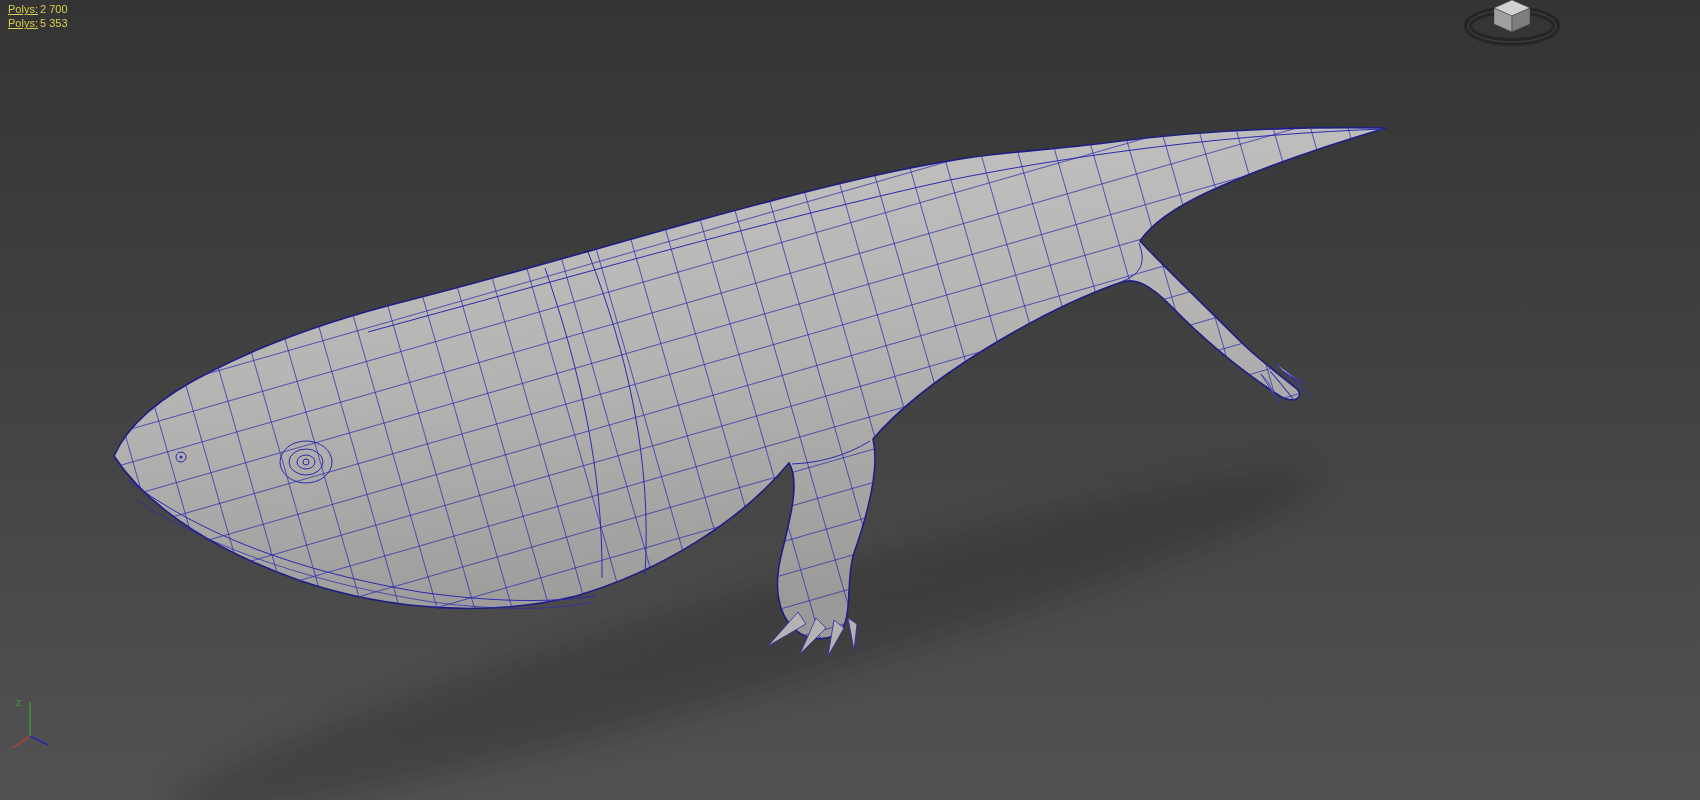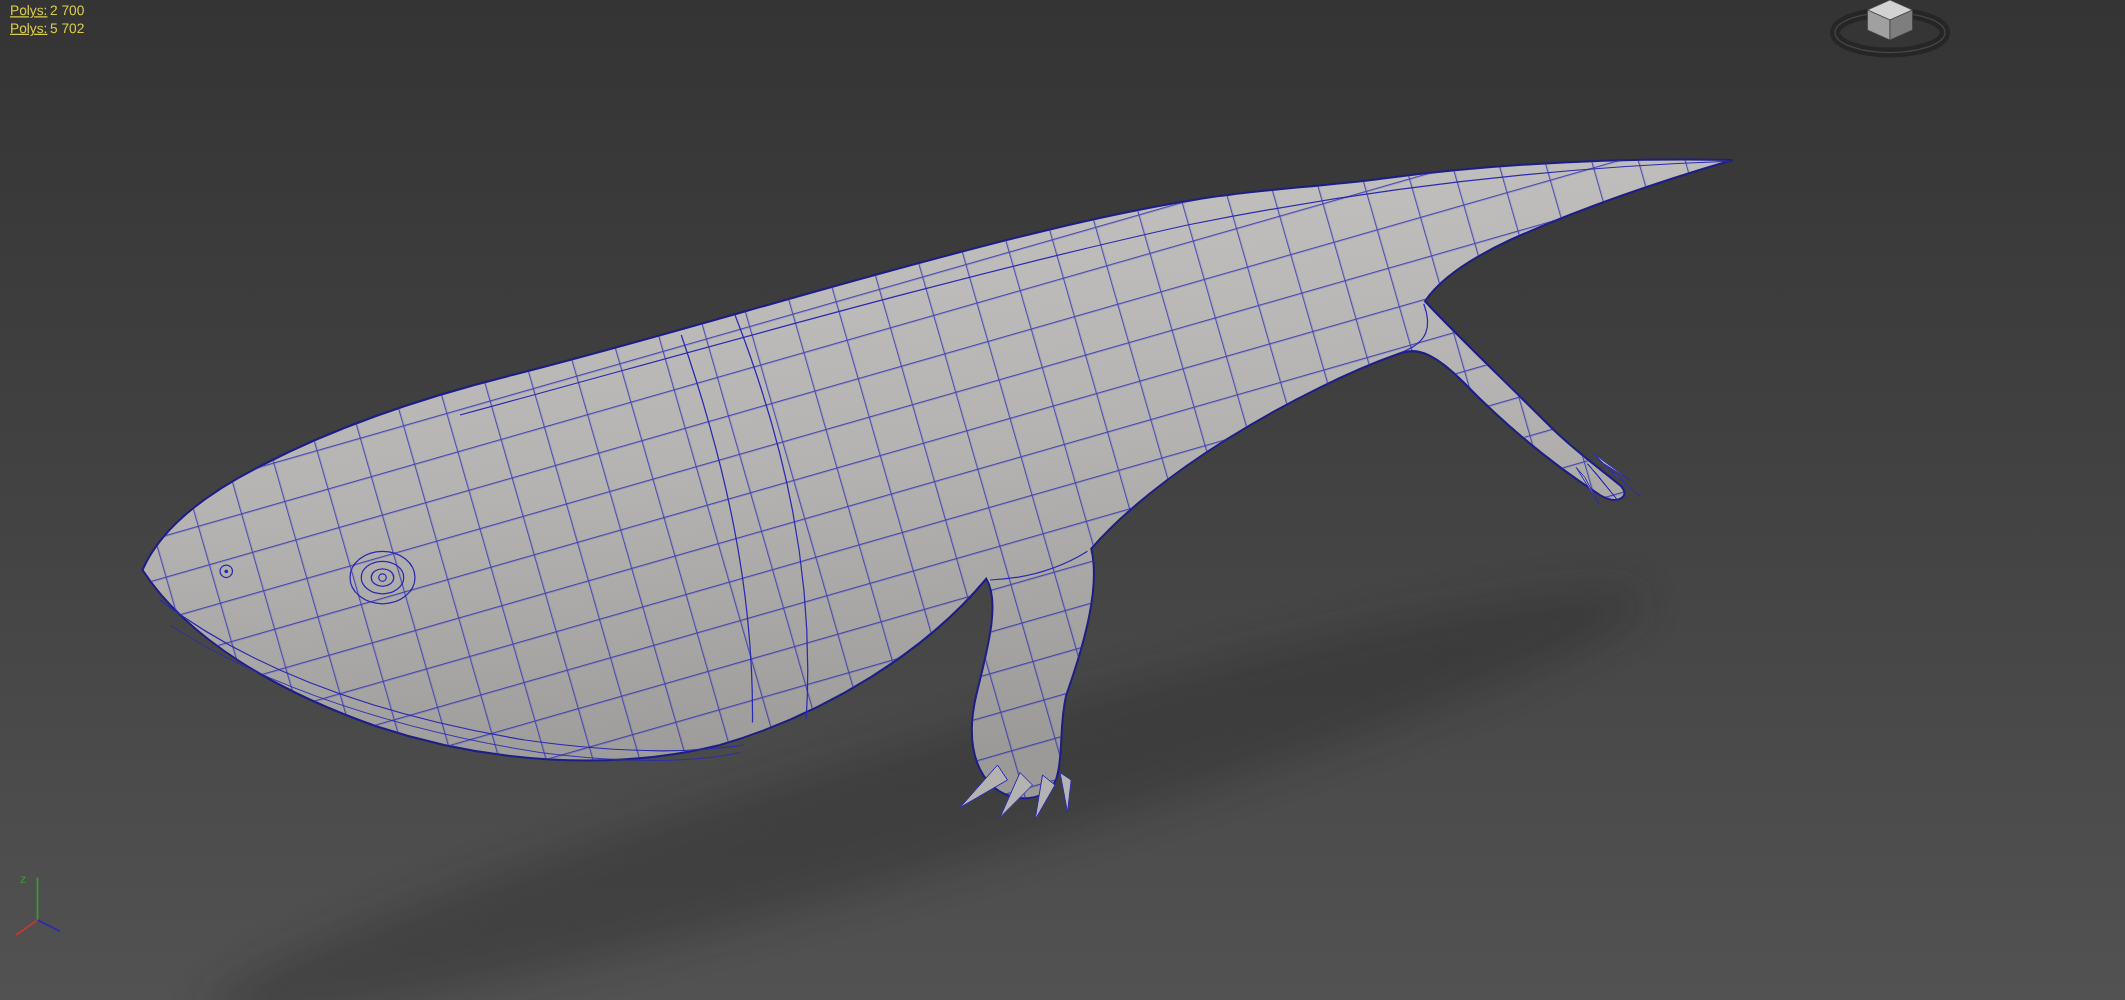--- a/index.html
+++ b/index.html
@@ -202,17 +202,17 @@
     </g>
   </svg>
 
   <div class="stats">
     <div class="row">
       <span class="label">Polys:</span>
       <span class="value">2 700</span>
     </div>
     <div class="row">
       <span class="label">Polys:</span>
-      <span class="value">5 702</span>
+      <span class="value">5 353</span>
     </div>
   </div>
 
 </div>
 
 </body></html>

